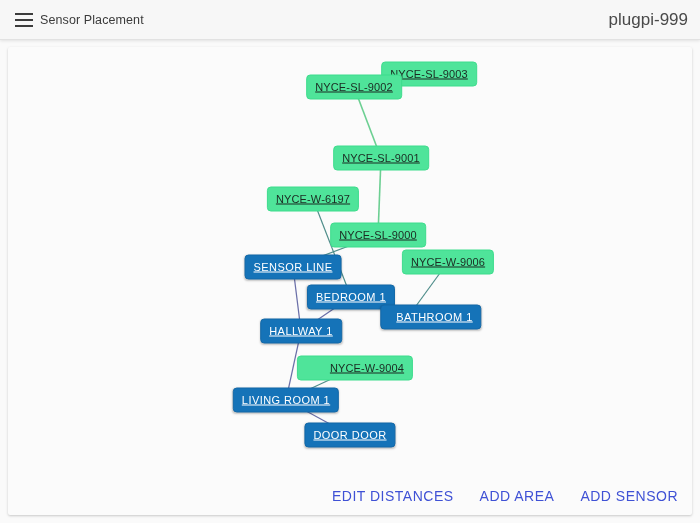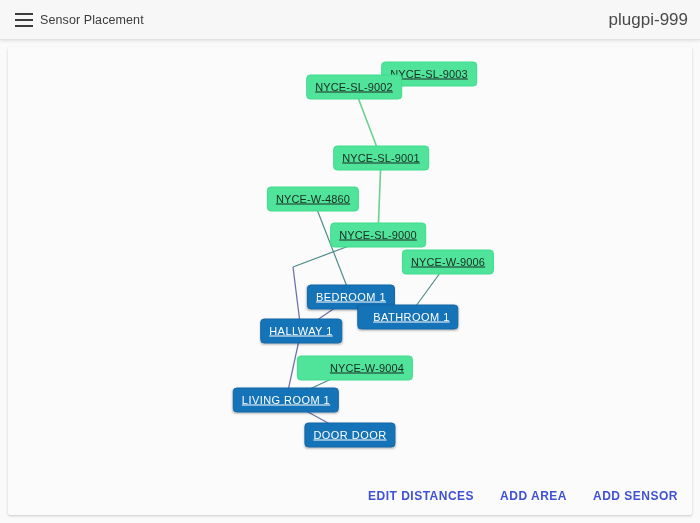--- a/index.html
+++ b/index.html
@@ -125,22 +125,22 @@
     justify-content: flex-end;
     gap: 26px;
     padding-right: 14px;
     box-sizing: border-box;
   }
   .action-btn {
     background: none;
     border: 0;
     padding: 0;
     font-family: "Liberation Sans", sans-serif;
-    font-size: 12px;
-    font-weight: bold;
+    font-size: 14px;
+    font-weight: normal;
     letter-spacing: 0.5px;
     color: #3f51d5;
     cursor: pointer;
   }
 </style>
 </head>
 <body>
 
 <div class="appbar">
   <button class="menu-btn">
@@ -164,25 +164,26 @@
         <line x1="285" y1="220" x2="293" y2="284" stroke="#6a6fa8" stroke-width="1.2"></line>
         <line x1="343" y1="250" x2="293" y2="284" stroke="#6a6fa8" stroke-width="1.2"></line>
         <line x1="343" y1="250" x2="400" y2="270" stroke="#6a6fa8" stroke-width="1.2"></line>
         <line x1="293" y1="284" x2="278" y2="353" stroke="#6a6fa8" stroke-width="1.2"></line>
         <line x1="347" y1="321" x2="278" y2="353" stroke="#4f8d8a" stroke-width="1.2"></line>
         <line x1="278" y1="353" x2="342" y2="388" stroke="#6a6fa8" stroke-width="1.2"></line>
       </svg>
   <div class="node sensor" style="left: 421px; top: 27px;">NYCE-SL-9003</div>
       <div class="node sensor" style="left: 346px; top: 40px;">NYCE-SL-9002</div>
       <div class="node sensor" style="left: 373px; top: 111px; text-align: center;">NYCE-SL-9001</div>
-      <div class="node sensor" style="left: 305px; top: 152px;">NYCE-W-4860</div>
+      <div class="node sensor" style="left: 305px; top: 152px;">NYCE-W-6197</div>
       <div class="node sensor" style="left: 370px; top: 188px;">NYCE-SL-9000</div>
       <div class="node sensor" style="left: 440px; top: 215px;">NYCE-W-9006</div>
+      <div class="node area" style="left: 285px; top: 220px;">SENSOR LINE</div>
       <div class="node area" style="left: 343px; top: 250px;">BEDROOM 1</div>
-      <div class="node area" style="left: 400px; top: 270px; padding-left: 15px;">BATHROOM 1</div>
+      <div class="node area" style="left: 423px; top: 270px; padding-left: 15px;">BATHROOM 1</div>
       <div class="node area" style="left: 293px; top: 284px; padding-left: 8px;">HALLWAY 1</div>
       <div class="node sensor" style="left: 347px; top: 321px; padding-left: 32px;">NYCE-W-9004</div>
       <div class="node area" style="left: 278px; top: 353px;">LIVING ROOM 1</div>
       <div class="node area" style="left: 342px; top: 388px;">DOOR DOOR</div>
     </div>
 
   <div class="actions">
     <button class="action-btn">EDIT DISTANCES</button>
     <button class="action-btn">ADD AREA</button>
     <button class="action-btn">ADD SENSOR</button>

